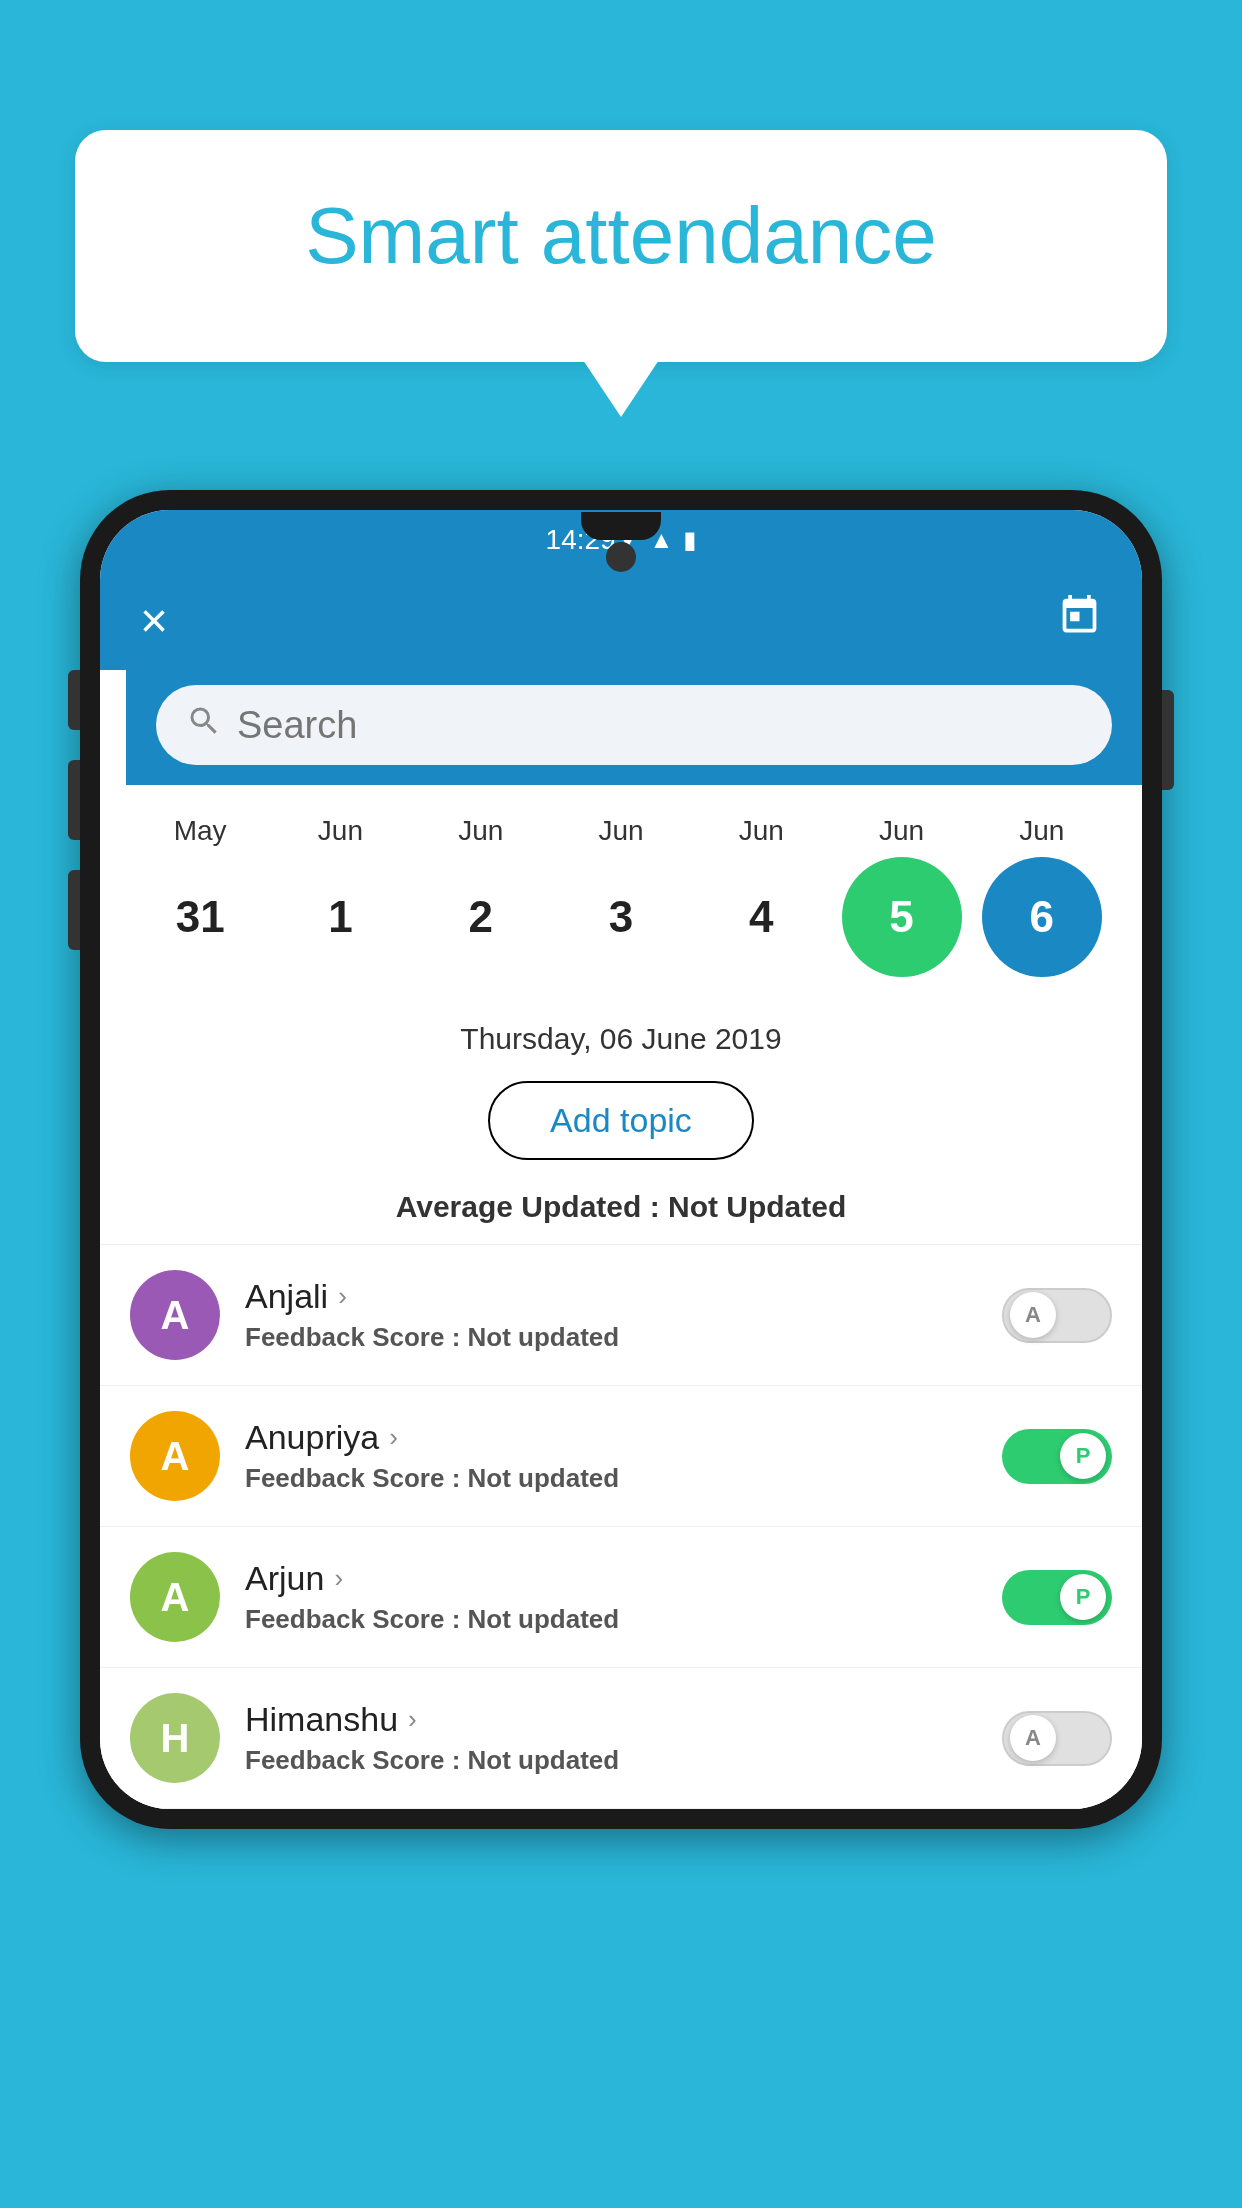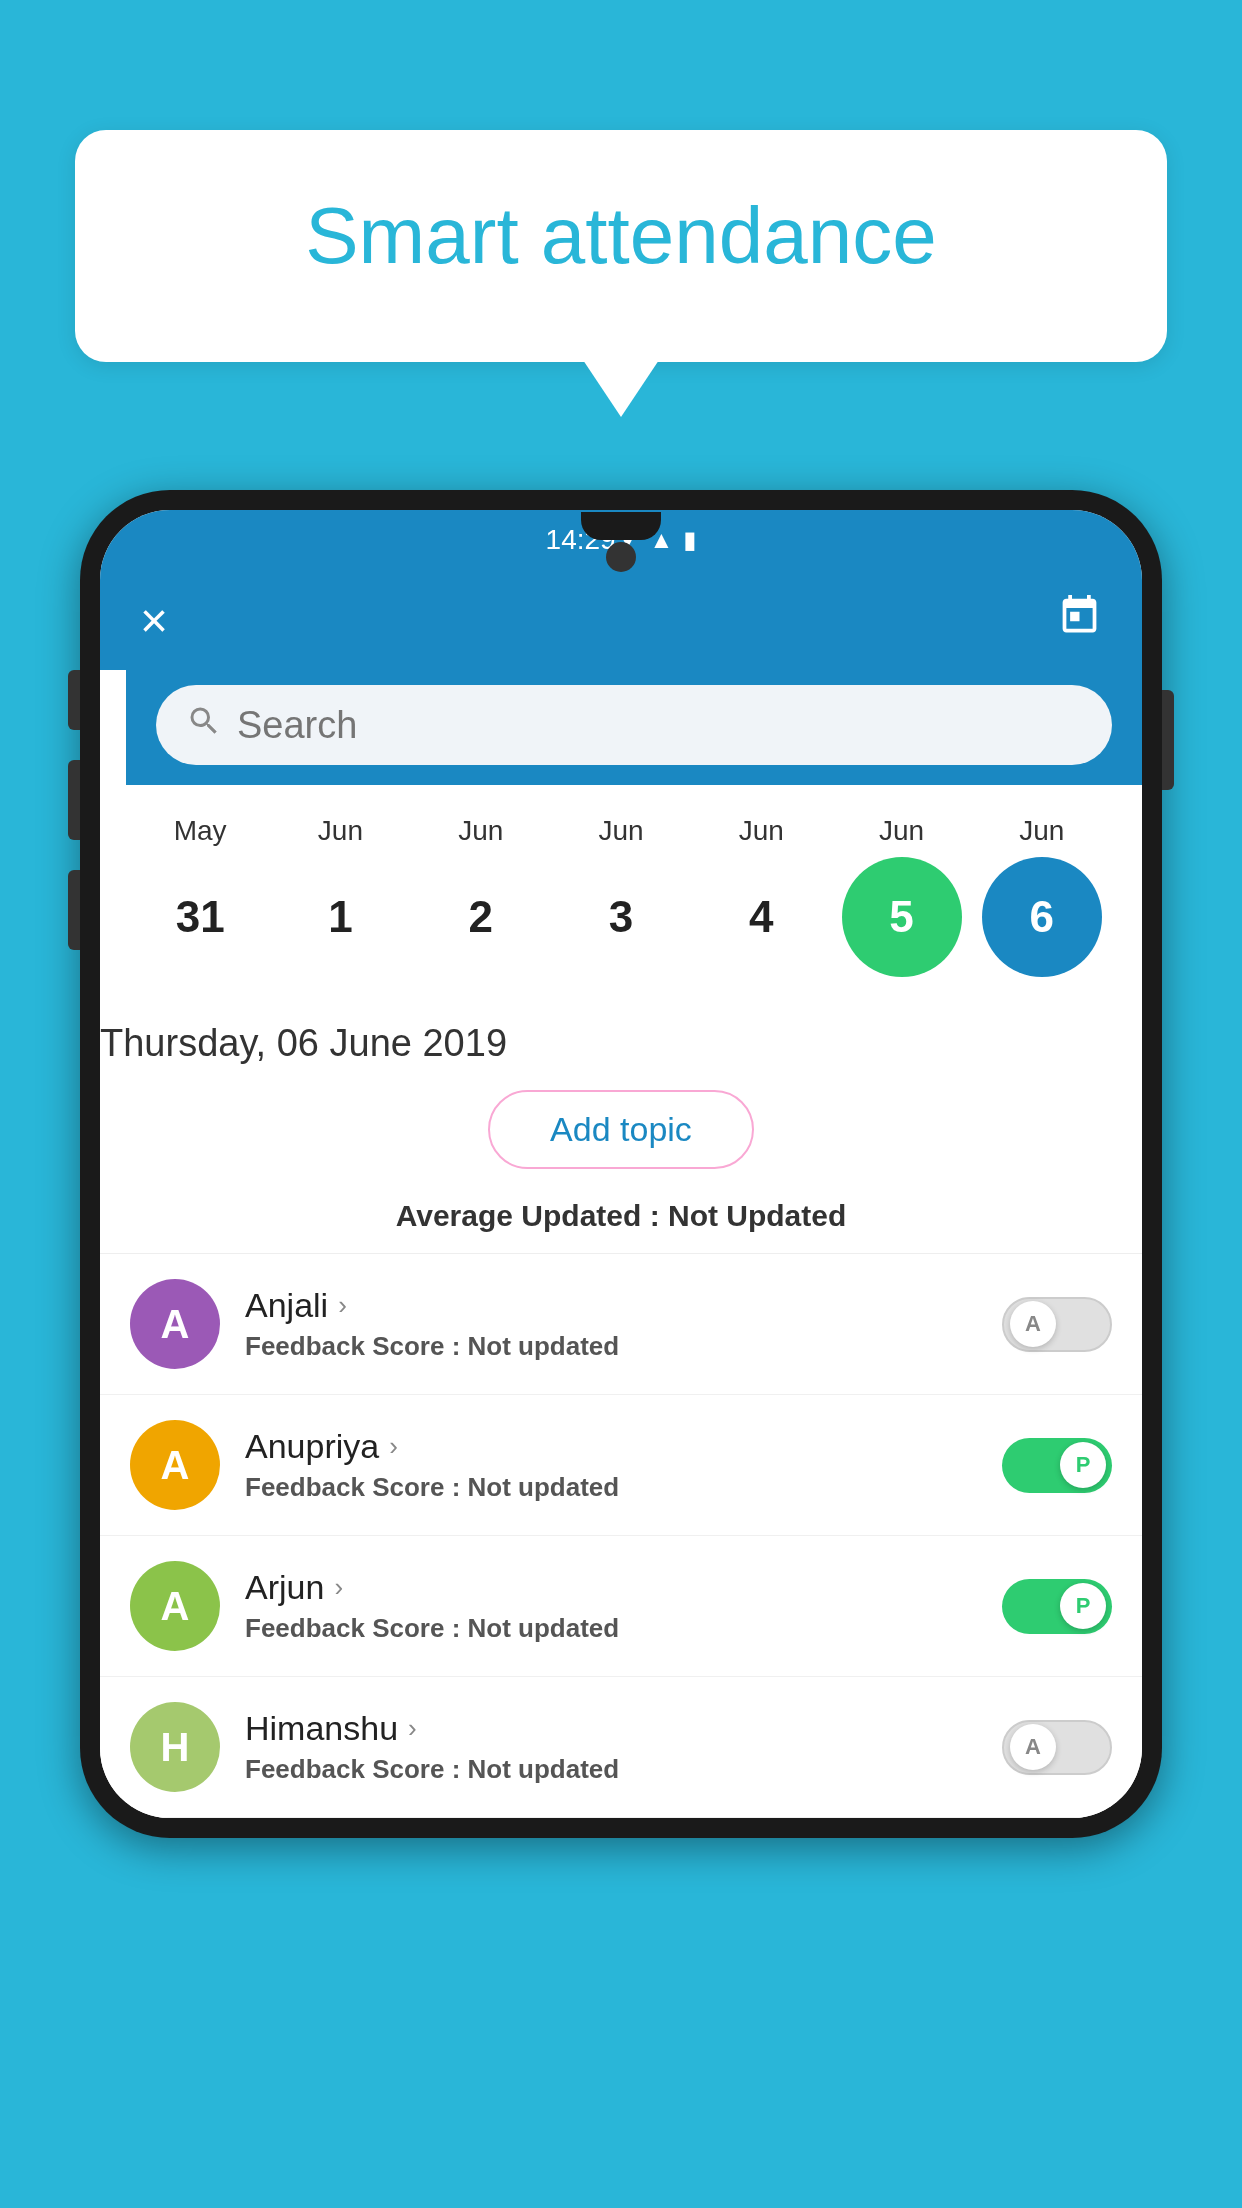--- a/index.html
+++ b/index.html
@@ -274,36 +274,37 @@
       color: white;
     }
 
     .cal-date.selected {
       background: #1a88c2;
       color: white;
     }
 
     
     .date-display {
+      text-align: center;
       padding: 25px 0 15px;
-      font-size: 38px;
+      font-size: 30px;
       color: #333;
       background: white;
     }
 
     
     .add-topic-container {
       background: white;
       display: flex;
       justify-content: center;
       padding: 10px 0 20px;
     }
 
     .add-topic-btn {
-      border: 2px solid #f9a8d4;
+      border: 2px solid #000000;
       border-radius: 50px;
       padding: 18px 60px;
       font-size: 34px;
       color: #1a88c2;
       background: white;
       cursor: pointer;
     }
 
     
     .avg-feedback {

